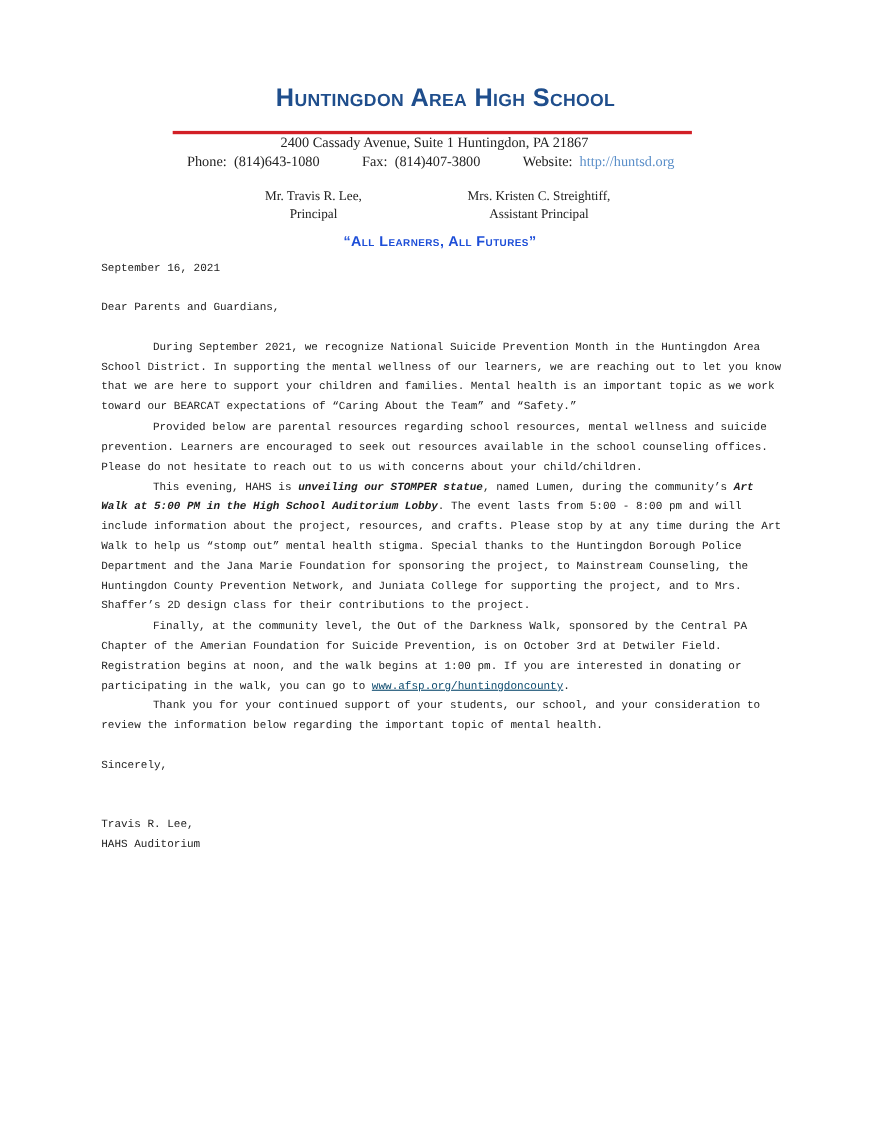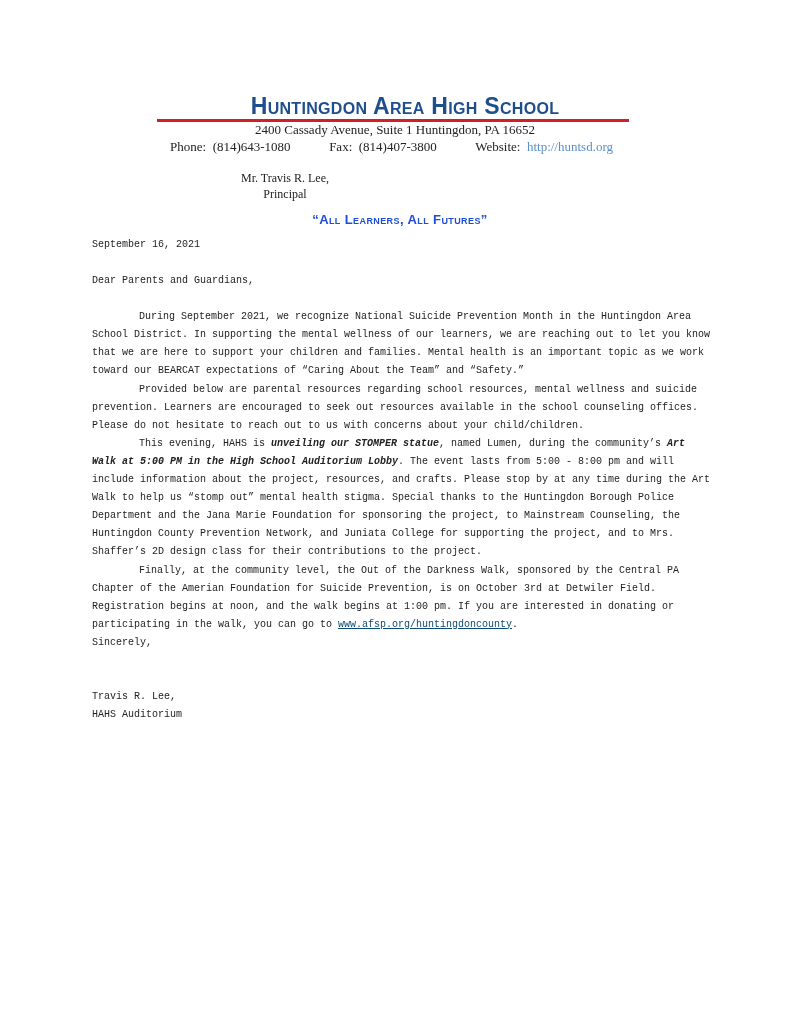--- a/index.html
+++ b/index.html
@@ -1,20 +1,20 @@
 <!DOCTYPE html>
 <html><head>
 <meta charset="utf-8">
 <style>
   html, body { margin:0; padding:0; background:#ffffff; }
   body { width:791px; height:1024px; position:relative; overflow:hidden; }
   .page { position:absolute; left:0; top:0; width:791px; height:1024px; background:#fff; }
 
   .lh-title {
-    position:absolute; left:205px; top:94px; width:400px; text-align:center;
+    position:absolute; left:205px; top:76px; width:400px; text-align:center;
     font-family:"Liberation Sans", sans-serif; font-weight:bold;
     font-variant:small-caps; font-size:23px; letter-spacing:0.3px;
     color:#1f4e8c; line-height:24px; white-space:nowrap;
   }
   .lh-rule {
     position:absolute; left:157px; top:119px; width:472px; height:3px;
     background:#d21f26;
   }
   .lh-address {
     position:absolute; left:160px; top:122px; width:470px; text-align:center;
@@ -57,45 +57,50 @@
   .letter b i, .letter .bi { font-weight:bold; font-style:italic; }
   .sign-gap { height:36px; }
 </style>
 </head>
 <body>
 
 <div class="page">
 
   <div class="lh-title">Huntingdon Area High School</div>
   <div class="lh-rule"></div>
-  <div class="lh-address">2400 Cassady Avenue, Suite 1  Huntingdon, PA  16652</div>
+  <div class="lh-address">2400 Cassady Avenue, Suite 1  Huntingdon, PA  21867</div>
   <div class="lh-contact">
     <span>Phone:</span>&nbsp;
     <span>(814)643-1080</span>
     <span class="gap"></span>
     <span>Fax:</span>&nbsp;
     <span>(814)407-3800</span>
     <span class="gap"></span>
     <span>Website:</span>&nbsp;
     <span class="url">http://huntsd.org</span>
   </div>
 
   <div class="lh-admin principal">
     <div>Mr. Travis R. Lee,</div>
     <div>Principal</div>
   </div>
+  <div class="lh-admin assistant">
+    <div>Mrs. Kristen C. Streightiff,</div>
+    <div>Assistant Principal</div>
+  </div>
 
   <div class="lh-motto">“All Learners, All Futures”</div>
 
   <div class="letter">
     <p class="gap-below">September 16, 2021</p>
     <p class="gap-below">Dear Parents and Guardians,</p>
     <p class="indent">During September 2021, we recognize National Suicide Prevention Month in the Huntingdon Area School District.  In supporting the mental wellness of our learners, we are reaching out to let you know that we are here to support your children and families.  Mental health is an important topic as we work toward our BEARCAT expectations of “Caring About the Team” and “Safety.”</p>
     <p class="indent">Provided below are parental resources regarding school resources, mental wellness and suicide prevention.  Learners are encouraged to seek out resources available in the school counseling offices.  Please do not hesitate to reach out to us with concerns about your child/children.</p>
     <p class="indent"><span>This evening, HAHS is </span><span class="bi">unveiling our STOMPER statue</span><span>, named Lumen, during the community’s </span><span class="bi">Art Walk at 5:00 PM in the High School Auditorium Lobby</span><span>.  The event lasts from 5:00 - 8:00 pm and will include information about the project, resources, and crafts.  Please stop by at any time during the Art Walk to help us “stomp out” mental health stigma.  Special thanks to the Huntingdon Borough Police Department and the Jana Marie Foundation for sponsoring the project, to Mainstream Counseling, the Huntingdon County Prevention Network, and Juniata College for supporting the project, and to Mrs. Shaffer’s 2D design class for their contributions to the project.</span></p>
     <p class="indent"><span>Finally, at the community level, the Out of the Darkness Walk, sponsored by the Central PA Chapter of the Amerian Foundation for Suicide Prevention, is on October 3rd at Detwiler Field.  Registration begins at noon, and the walk begins at 1:00 pm.  If you are interested in donating or participating in the walk, you can go to </span><a href="#">www.afsp.org/huntingdoncounty</a><span>.</span></p>
+    <p class="indent gap-below">Thank you for your continued support of your students, our school, and your consideration to review the information below regarding the important topic of mental health.</p>
     <p>Sincerely,</p>
     <div class="sign-gap"></div>
     <p>Travis R. Lee,</p>
     <p>HAHS Auditorium</p>
   </div>
 
 </div>
 
 </body></html>

